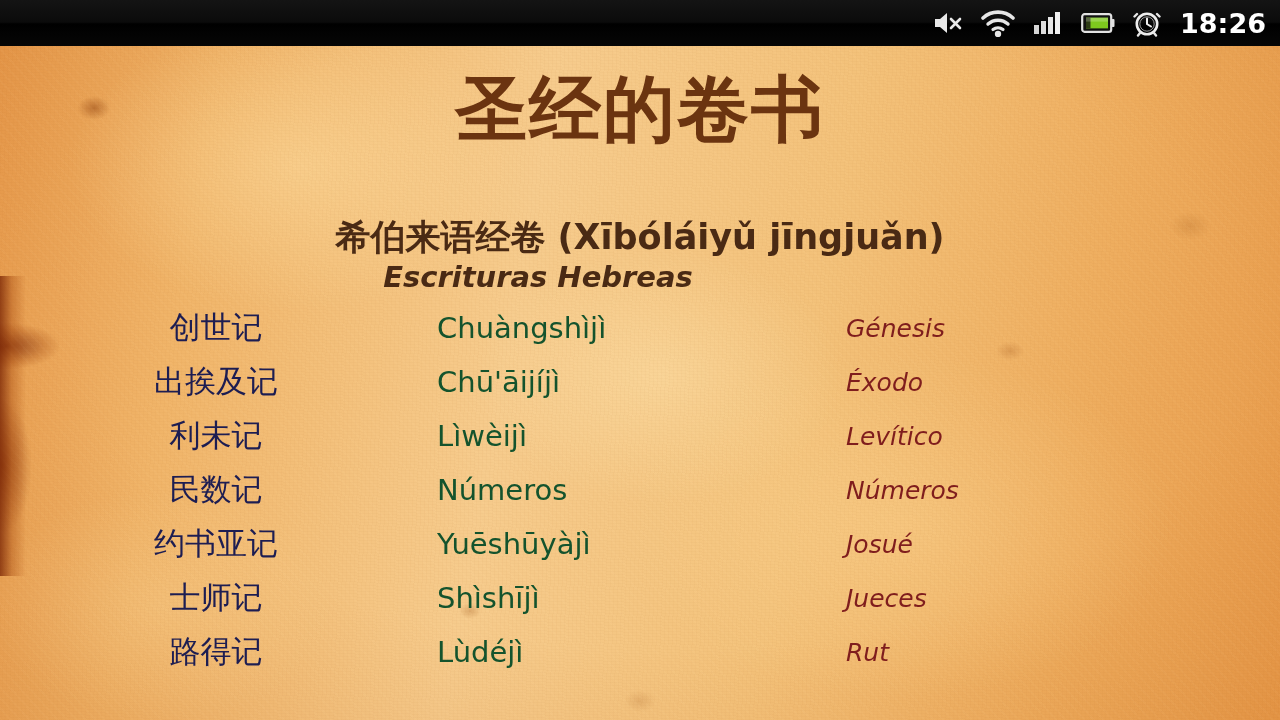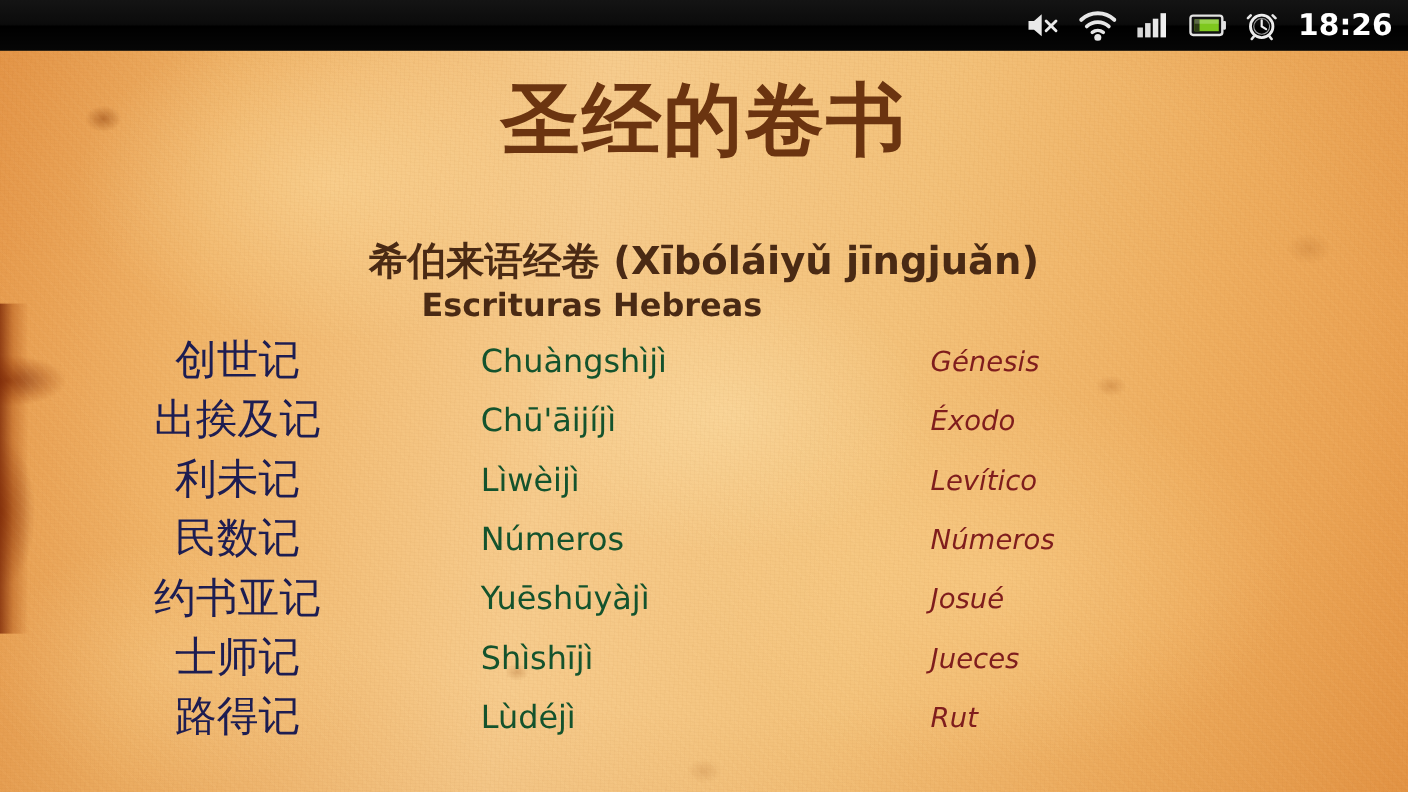--- a/index.html
+++ b/index.html
@@ -127,39 +127,40 @@
     color: #4a2a14;
   }
   .subtitle-es {
     position: absolute;
     top: 214px;
     left: 0; width: 1076px;
     text-align: center;
     font-size: 29px;
     font-weight: bold;
     color: #4a2a14;
+    font-style: italic;
   }
 
   
   .booklist {
     position: absolute;
     top: 256px;
     left: 0; width: 1280px;
   }
   .book-row {
     position: relative;
     height: 54px;
   }
   .col-zh {
     position: absolute;
     left: 56px;
     width: 320px;
     text-align: center;
     top: 2px;
-    font-size: 38px;
+    font-size: 31px;
     font-weight: 500;
     color: #1d1d52;
     white-space: nowrap;
     line-height: 46px;
   }
   .col-py {
     position: absolute;
     left: 437px;
     top: 6px;
     font-size: 29px;

